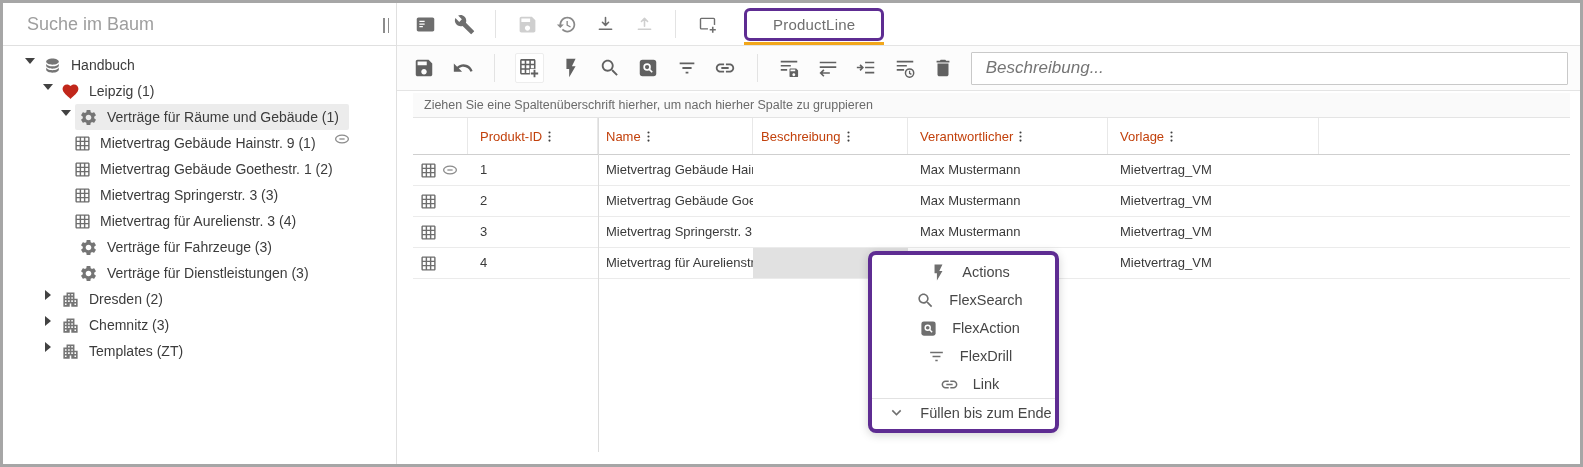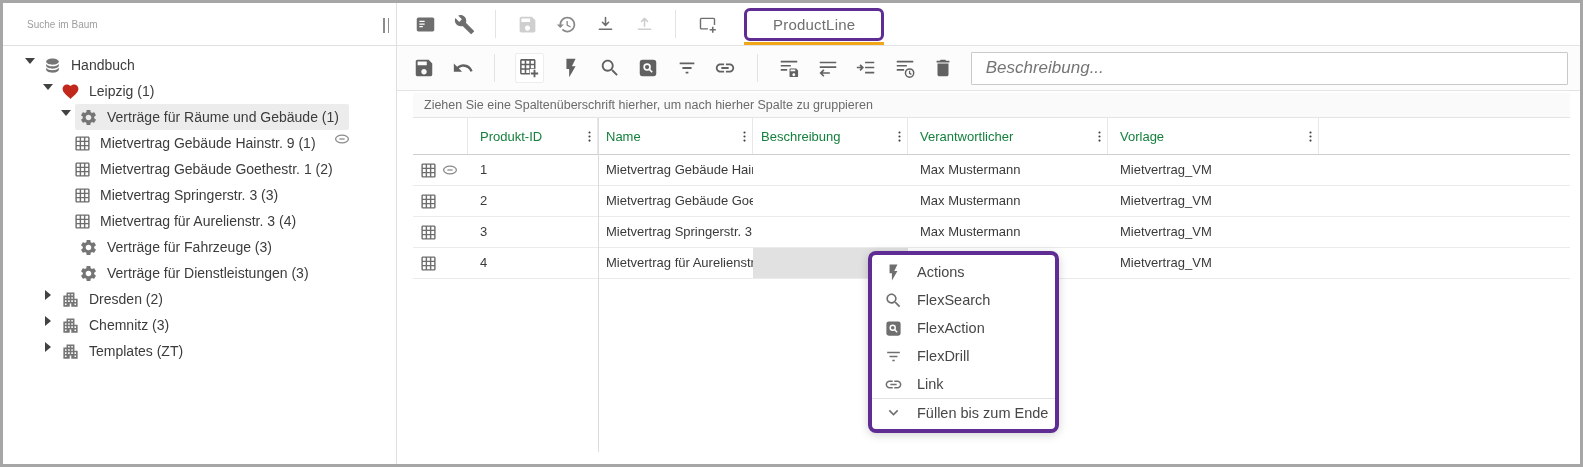--- a/index.html
+++ b/index.html
@@ -5,21 +5,21 @@
   html,body{margin:0;padding:0;background:#fff;}
   *{box-sizing:border-box;}
   .window{position:relative;width:1583px;height:467px;border:3px solid #a6a6a6;background:#fff;
           font-family:"Liberation Sans", sans-serif;overflow:hidden;color:#3c3c3c;}
   .ic{display:block;flex:none;}
   use{fill:currentColor;}
 
   
   .left-panel{position:absolute;left:0;top:0;width:394px;height:100%;background:#fff;border-right:1px solid #e0e0e0;}
   .search-row{position:relative;height:43px;border-bottom:1px solid #e0e0e0;display:flex;align-items:center;}
-  .search-input{border:none;outline:none;width:340px;margin-left:22px;font-size:10px;color:#0369a1;
+  .search-input{border:none;outline:none;width:340px;margin-left:22px;font-size:18px;color:#0369a1;
                 font-family:"Liberation Sans", sans-serif;background:transparent;}
   .search-input::placeholder{color:#9e9e9e;}
   .splitter{position:absolute;right:3px;top:10px;width:14px;height:24px;display:flex;gap:3px;align-items:center;justify-content:center;cursor:col-resize;}
   .splitter i{display:block;width:1.5px;height:15px;background:#8c8c8c;}
   .tree{padding-top:6px;}
   .ti{height:26px;display:flex;font-size:14px;color:#3c3c3c;white-space:nowrap;cursor:default;}
   .lv0{padding-left:18px;} .lv1{padding-left:36px;} .lv2{padding-left:54px;} .lv3{padding-left:67px;}
   .caret{width:18px;height:18px;display:flex;align-items:center;justify-content:center;flex:none;}
   .cd{width:0;height:0;border-left:5px solid transparent;border-right:5px solid transparent;border-top:6px solid #424242;}
   .cr{width:0;height:0;border-top:5px solid transparent;border-bottom:5px solid transparent;border-left:6px solid #424242;}
@@ -46,22 +46,22 @@
   .tb2 .tbtn .ic{width:22px;height:22px;}
   .act{background:#fff;border:1px solid #ededed;border-radius:2px;width:30px;height:30px;}
   .desc-input{margin-left:auto;margin-right:12px;width:633px;height:33px;border:1px solid #c9c9c9;border-radius:1px;
               padding-left:14px;font-family:"Liberation Sans", sans-serif;font-style:italic;font-size:17px;color:#6f6f6f;outline:none;}
   .desc-input::placeholder{color:#757575;font-style:italic;}
 
   .gridwrap{position:absolute;left:16px;right:10px;top:90px;bottom:12px;background:#fff;}
   .group-bar{height:25px;background:#fafafa;border-bottom:1px solid #e4e4e4;display:flex;align-items:center;
              padding-left:11px;font-size:12.5px;color:#6b6b6b;}
   .gh{height:37px;display:flex;border-bottom:1px solid #cfcfcf;background:#fff;}
-  .gh .c{border-right:1px solid #e8e8e8;display:flex;align-items:center;justify-content:space-between;
-         font-size:13px;color:#15803d;padding-right:0;}
+  .gh .c{border-right:1px solid #e8e8e8;display:flex;align-items:center;justify-content:flex-start;
+         font-size:13px;color:#c2410c;padding-right:0;}
   .gh .c-fill{border-right:none;}
   .dots{width:15px;height:17px;color:#3f3f3f;cursor:pointer;}
   .gr{height:31px;display:flex;border-bottom:1px solid #ebebeb;background:#fff;}
   .gr .c{line-height:30px;font-size:13px;color:#3a3a3a;white-space:nowrap;overflow:hidden;}
   .c{flex:none;}
   .c-ic{width:55px;display:flex;align-items:center;padding-left:7px;gap:4px;}
   .c-id{width:130px;padding-left:12px;}
   .c-name{width:155px;padding-left:8px;}
   .c-beschr{width:155px;padding-left:8px;}
   .c-ver{width:200px;padding-left:12px;}
@@ -71,21 +71,21 @@
   .r-grid{width:17px;height:17px;color:#6d6d6d;}
   .r-eye{width:18px;height:18px;color:#8a8a8a;}
   .st{background:#4ed15c;font-weight:bold;color:#1e1e1e;margin-top:37px;}
   .selcell{background:#e1e1e1;}
   .pin-sep{position:absolute;left:185px;top:25px;bottom:0;width:1px;background:#dcdcdc;}
   .grid-body{position:relative;}
 
   
   .cmenu{position:absolute;left:865px;top:248px;width:191px;background:#fff;border:4px solid #5e2c92;border-radius:8px;
          box-shadow:0 2px 10px rgba(0,0,0,.18);padding:3px 0;z-index:10;}
-  .mi{height:28px;display:flex;align-items:center;gap:14px;padding-left:12px;font-size:14.5px;color:#474747;cursor:pointer;white-space:nowrap;}
+  .mi{height:28px;display:flex;align-items:center;gap:14px;padding-left:12px;font-size:14.5px;color:#474747;cursor:pointer;white-space:nowrap;justify-content:center;}
   .mi .ic{width:19px;height:19px;color:#6f6f6f;}
   .mi.sep{border-top:1px solid #e2e2e2;}
 </style>
 </head>
 <body>
 
 <svg width="0" height="0" style="position:absolute" aria-hidden="true">
 <defs>
   <symbol id="sy-db" viewBox="0 0 24 24">
         <path d="M12 3C7.58 3 4 4.79 4 7s3.58 4 8 4 8-1.79 8-4-3.58-4-8-4zM4 9v3c0 2.21 3.58 4 8 4s8-1.79 8-4V9c0 2.21-3.58 4-8 4s-8-1.79-8-4zm0 5v3c0 2.21 3.58 4 8 4s8-1.79 8-4v-3c0 2.21-3.58 4-8 4s-8-1.79-8-4z"></path>

